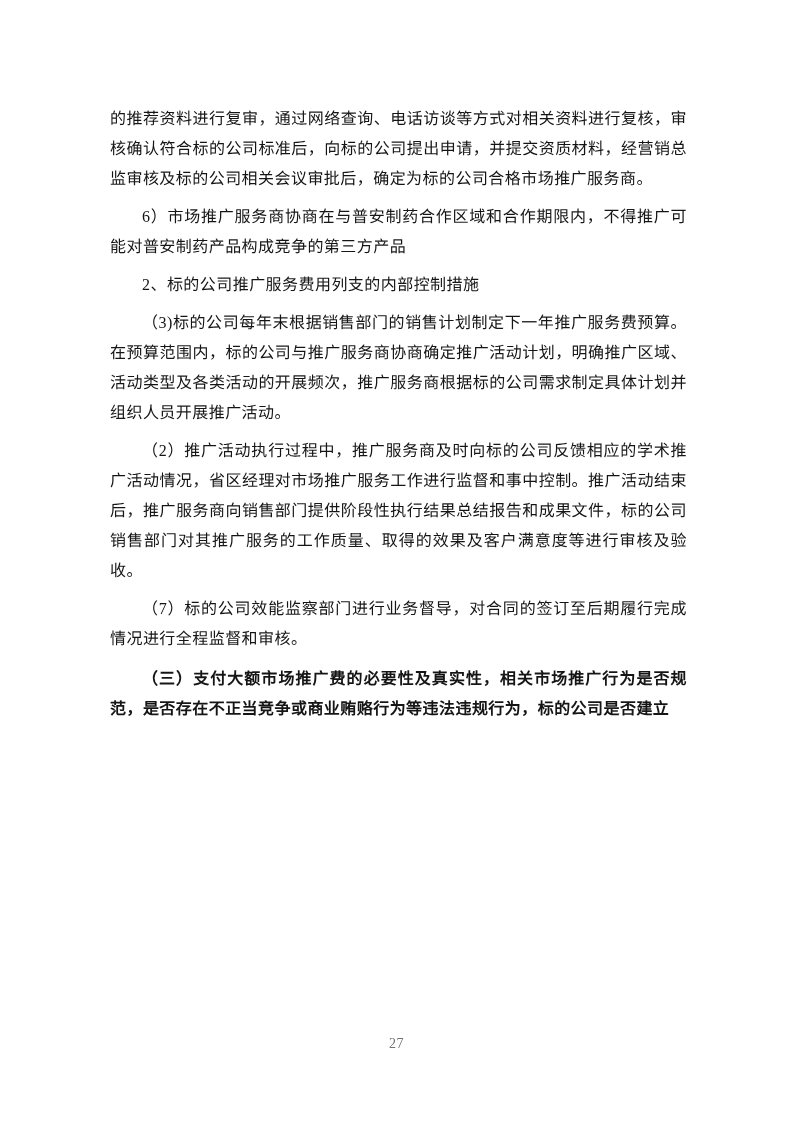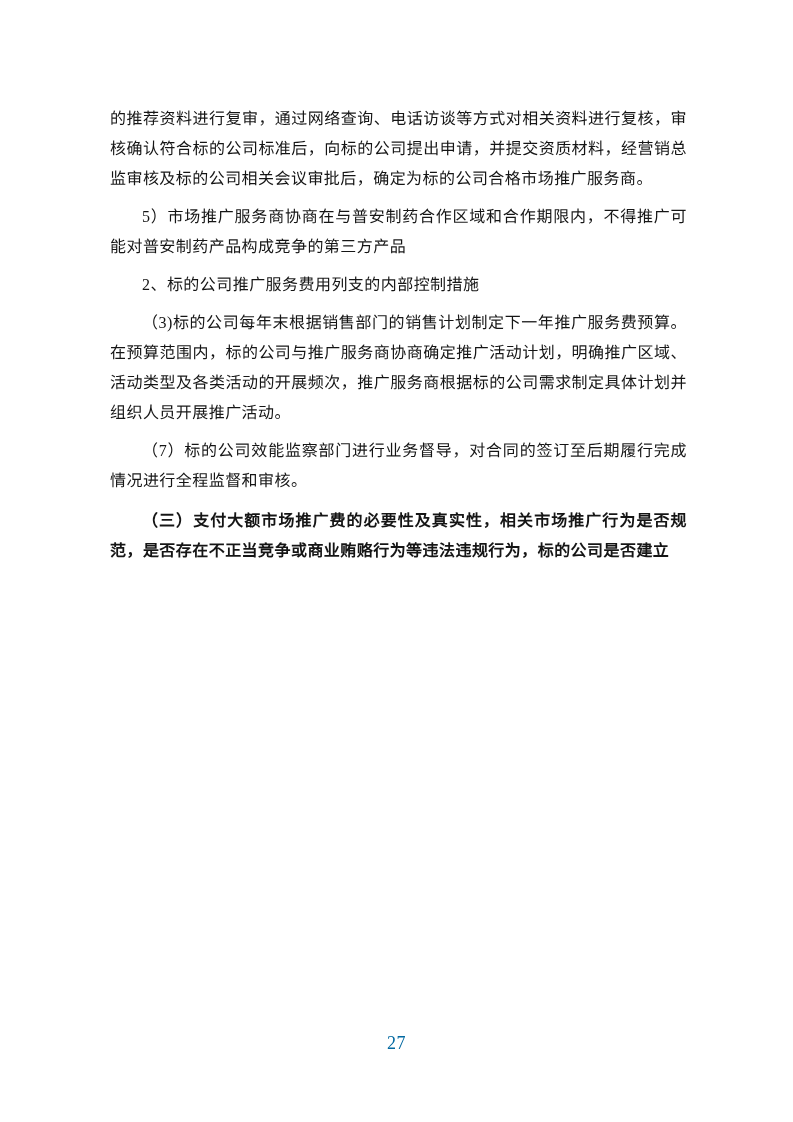--- a/index.html
+++ b/index.html
@@ -43,34 +43,35 @@
     line-height: 30px;
   }
   .footer {
     position: absolute;
     top: 1018px;
     left: 0;
     right: 0;
     text-align: center;
   }
   .page-number {
-    font-size: 18px;
+    font-size: 14px;
     line-height: 18px;
-    color: #0369a1;
+    color: #737373;
     letter-spacing: 0.5px;
   }
 </style>
 </head>
 <body>
 
 <div class="page">
   <main class="content">
     <p class="para no-indent">的推荐资料进行复审，通过网络查询、电话访谈等方式对相关资料进行复核，审核确认符合标的公司标准后，向标的公司提出申请，并提交资质材料，经营销总监审核及标的公司相关会议审批后，确定为标的公司合格市场推广服务商。</p>
-    <p class="para">5）市场推广服务商协商在与普安制药合作区域和合作期限内，不得推广可能对普安制药产品构成竞争的第三方产品</p>
+    <p class="para">6）市场推广服务商协商在与普安制药合作区域和合作期限内，不得推广可能对普安制药产品构成竞争的第三方产品</p>
     <p class="para">2、标的公司推广服务费用列支的内部控制措施</p>
     <p class="para">（3)标的公司每年末根据销售部门的销售计划制定下一年推广服务费预算。在预算范围内，标的公司与推广服务商协商确定推广活动计划，明确推广区域、活动类型及各类活动的开展频次，推广服务商根据标的公司需求制定具体计划并组织人员开展推广活动。</p>
+    <p class="para">（2）推广活动执行过程中，推广服务商及时向标的公司反馈相应的学术推广活动情况，省区经理对市场推广服务工作进行监督和事中控制。推广活动结束后，推广服务商向销售部门提供阶段性执行结果总结报告和成果文件，标的公司销售部门对其推广服务的工作质量、取得的效果及客户满意度等进行审核及验收。</p>
     <p class="para">（7）标的公司效能监察部门进行业务督导，对合同的签订至后期履行完成情况进行全程监督和审核。</p>
     <p class="para bold-heading">（三）支付大额市场推广费的必要性及真实性，相关市场推广行为是否规范，是否存在不正当竞争或商业贿赂行为等违法违规行为，标的公司是否建立</p>
   </main>
   <footer class="footer">
     <span class="page-number">27</span>
   </footer>
 </div>
 
 </body></html>

